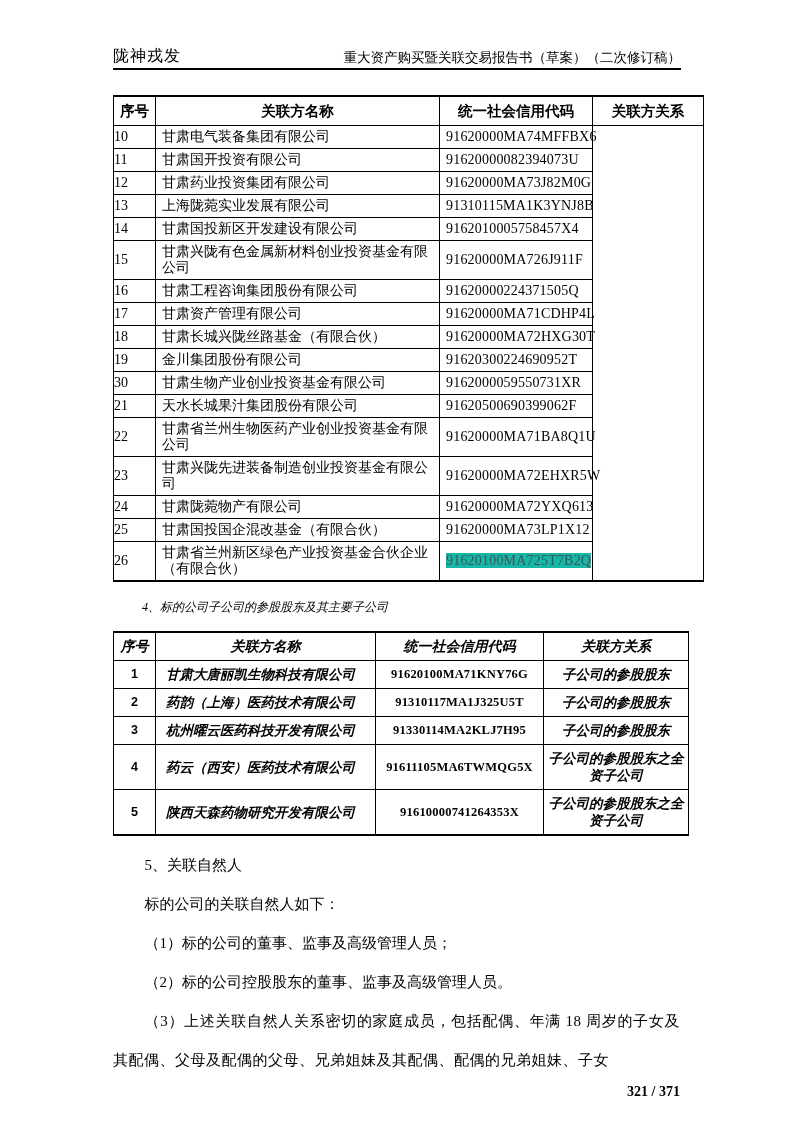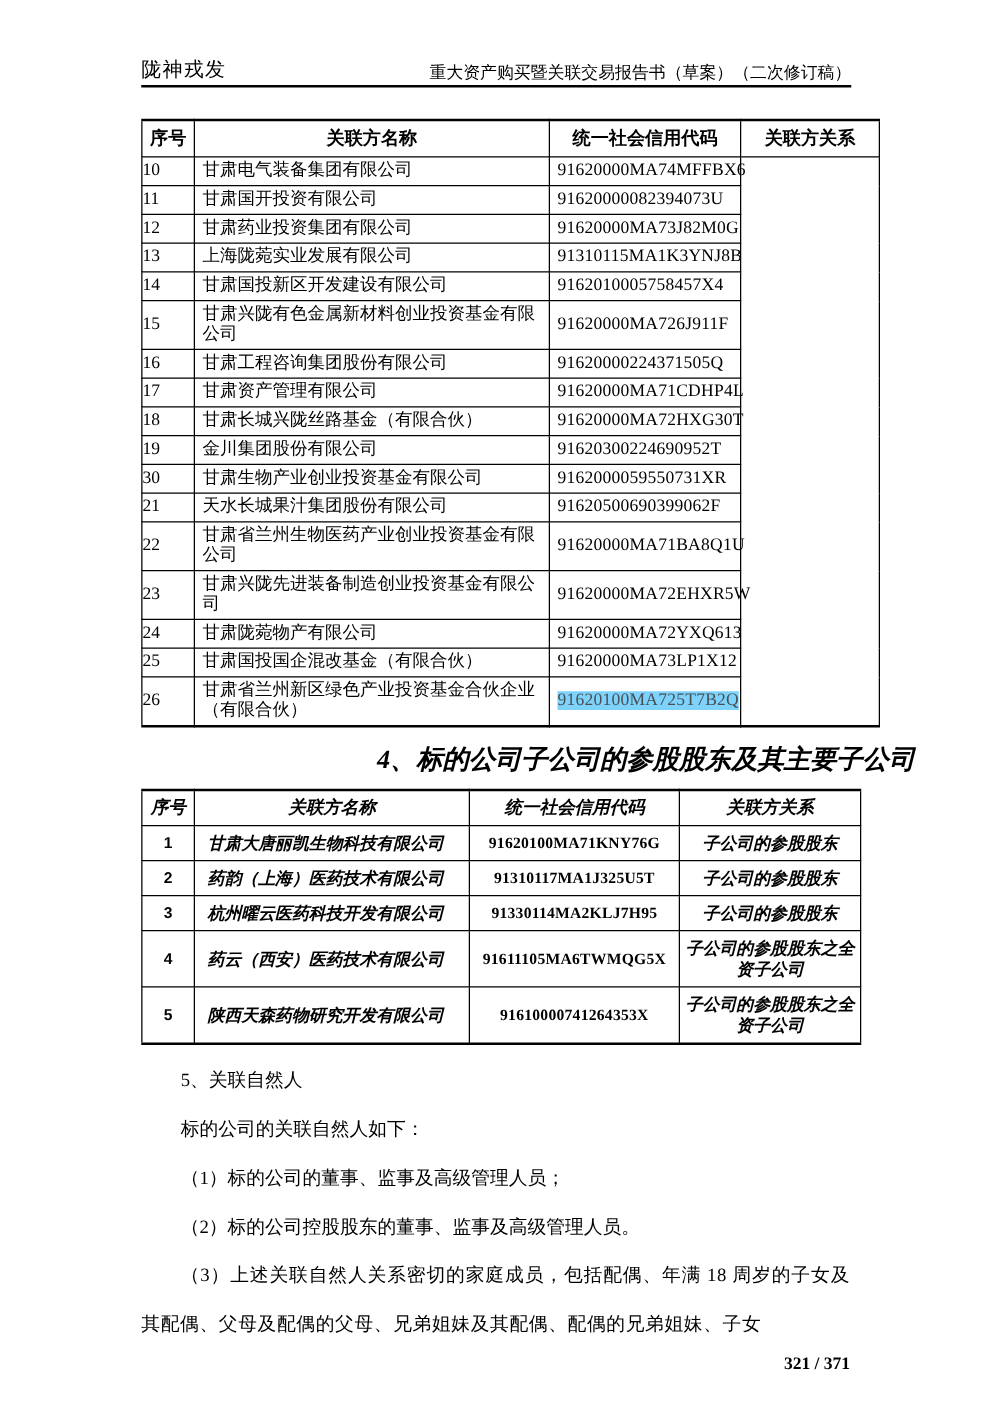--- a/index.html
+++ b/index.html
@@ -33,27 +33,27 @@
   .t1 col.c-code{width:153px;}
   .t1 col.c-rel{width:111px;}
   .t1 th{
     border:1px solid #000;font-weight:bold;font-size:14.5px;
     padding:4px 2px;line-height:20px;text-align:center;
   }
   .t1 td{border:1px solid #000;padding:3px 6px;line-height:16px;vertical-align:middle;}
   .t1 td.no{padding:3px 0;}
   .t1 td.code{letter-spacing:.2px;}
   .t1 td.rel{border-top:none;border-bottom:none;padding:0;}
-  .t1 span.hl{background:#7dd3fc;color:#4a4f55;}
+  .t1 span.hl{background:#14b8a6;color:#4a4f55;}
   
   .h4{
     margin:14px 0 0 113px;width:590px;
     padding-left:29px;
-    font-weight:bold;font-style:italic;
-    font-size:21px;line-height:22px;text-align:right;
+    font-weight:normal;font-style:italic;
+    font-size:12px;line-height:22px;
   }
   
   .t2{
     margin:13px 0 0 113px;
     width:575px;table-layout:fixed;
     border:1px solid #000;border-top:2.5px solid #000;border-bottom:2.5px solid #000;
     font-size:13.5px;font-weight:bold;
   }
   .t2 col.c-no{width:42px;}
   .t2 col.c-name{width:220px;}

